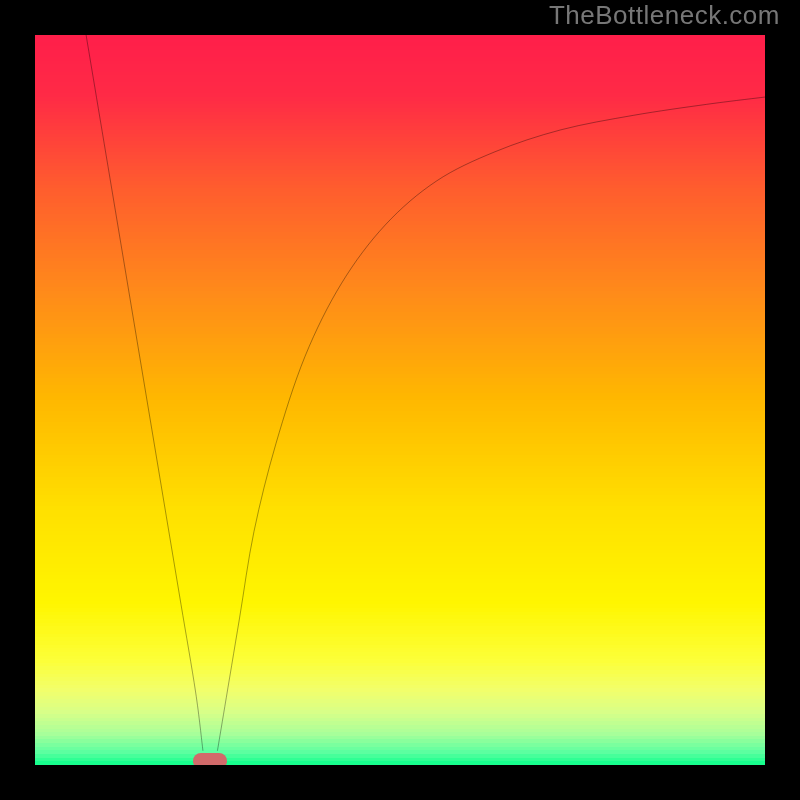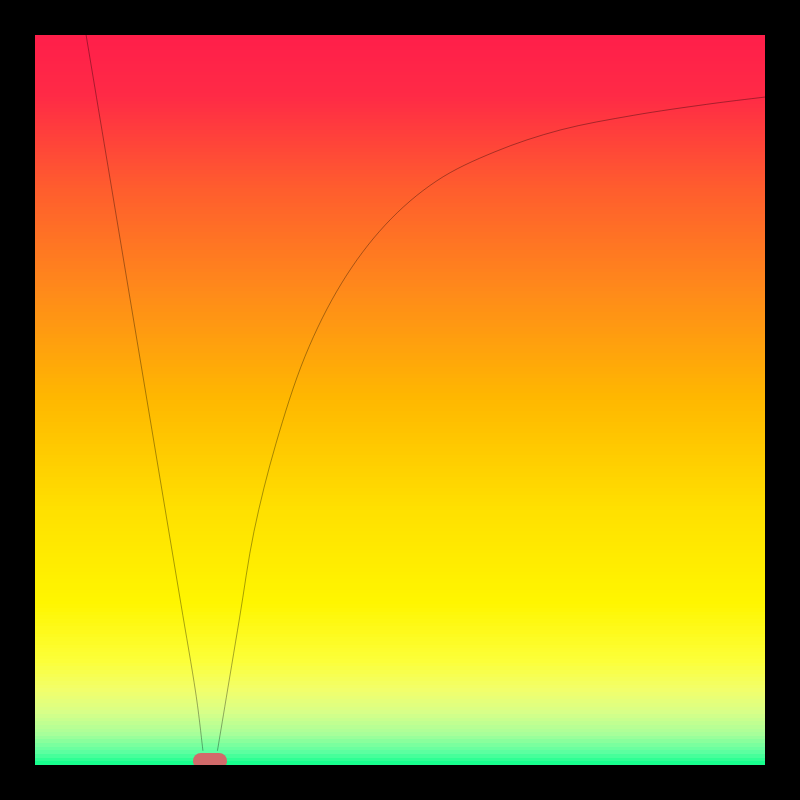--- a/index.html
+++ b/index.html
@@ -59,20 +59,21 @@
     width: 100%;
     height: 100%;
     z-index: 5;
   }
 </style>
 </head>
 <body>
 
 <div class="frame">
 
+  <div class="watermark">TheBottleneck.com</div>
 
   <div class="plot">
     <div class="gradient" id="gradient">
         <div class="strip" style="top: 0%; height: 0.7%; background: rgb(255, 31, 74);"></div>
         <div class="strip" style="top: 0.5%; height: 0.7%; background: rgb(255, 32, 74);"></div>
         <div class="strip" style="top: 1%; height: 0.7%; background: rgb(255, 32, 73);"></div>
         <div class="strip" style="top: 1.5%; height: 0.7%; background: rgb(255, 33, 73);"></div>
         <div class="strip" style="top: 2%; height: 0.7%; background: rgb(255, 34, 73);"></div>
         <div class="strip" style="top: 2.5%; height: 0.7%; background: rgb(255, 34, 73);"></div>
         <div class="strip" style="top: 3%; height: 0.7%; background: rgb(255, 35, 72);"></div>

